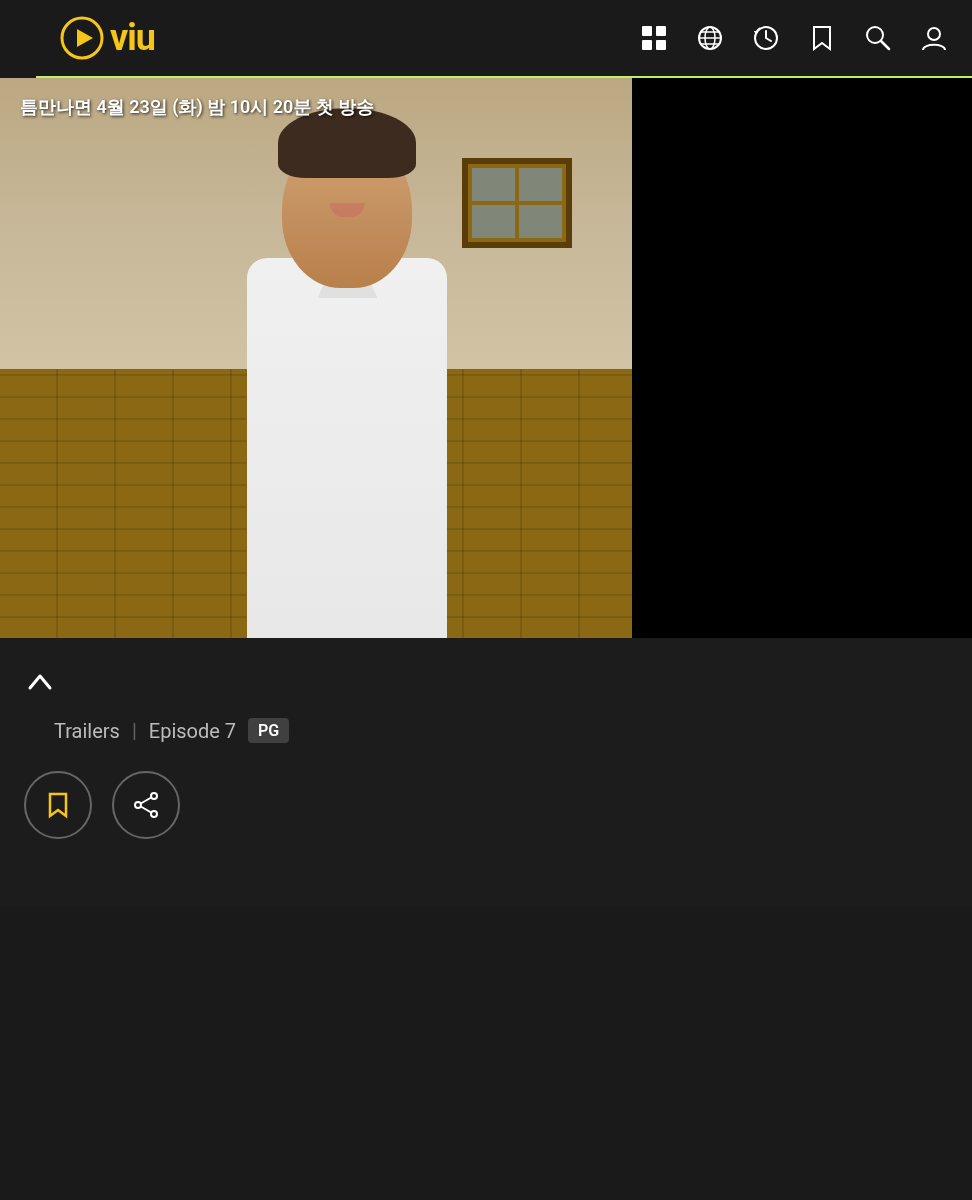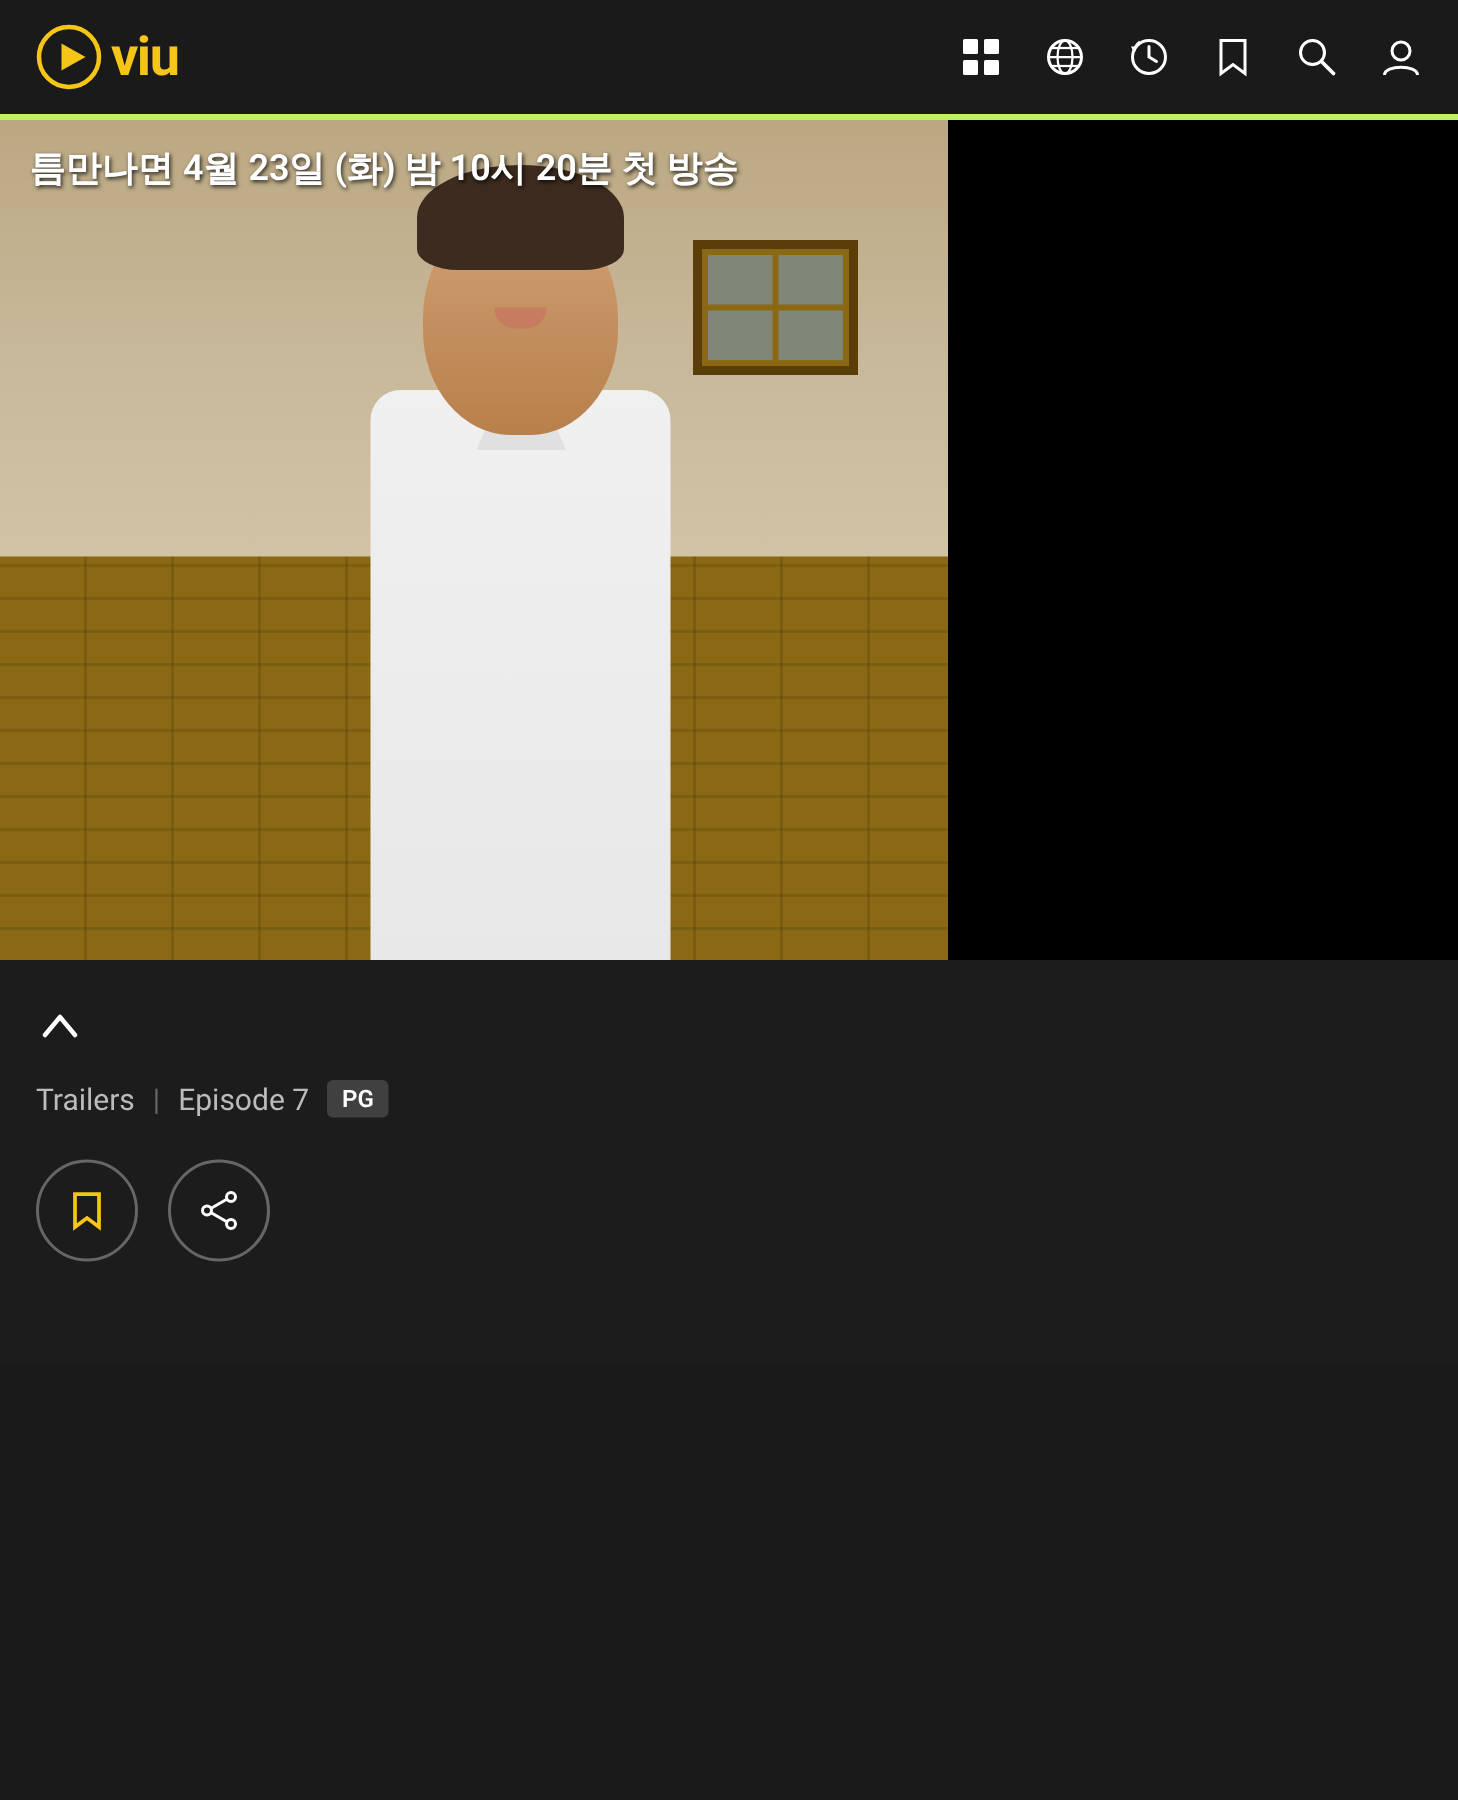--- a/index.html
+++ b/index.html
@@ -16,21 +16,22 @@
       color: #ffffff;
     }
 
     
     .header {
       background-color: #1a1a1a;
       display: flex;
       align-items: center;
       justify-content: space-between;
       padding: 16px 24px;
-      border-bottom: 4px solid #bef264;
+      border-bottom: 2px solid #bef264;
+      margin-left: 36px;
     }
 
     .logo {
       display: flex;
       align-items: center;
       gap: 6px;
     }
 
     .logo-icon {
       width: 44px;
@@ -91,21 +92,21 @@
     }
 
     .video-top-overlay {
       padding: 16px 20px;
       display: flex;
       align-items: flex-start;
     }
 
     .video-korean-text {
       color: #ffffff;
-      font-size: 24px;
+      font-size: 18px;
       font-weight: 600;
       text-shadow: 1px 1px 3px rgba(0,0,0,0.8);
       line-height: 1.4;
     }
 
     
     .wall-background {
       position: absolute;
       top: 0;
       left: 0;
@@ -220,20 +221,21 @@
     .meta-row {
       display: flex;
       align-items: center;
       gap: 12px;
       margin-bottom: 28px;
     }
 
     .meta-category {
       font-size: 20px;
       color: #bbbbbb;
+      margin-left: 30px;
     }
 
     .meta-separator {
       color: #666;
       font-size: 20px;
     }
 
     .meta-episode {
       font-size: 20px;
       color: #bbbbbb;

